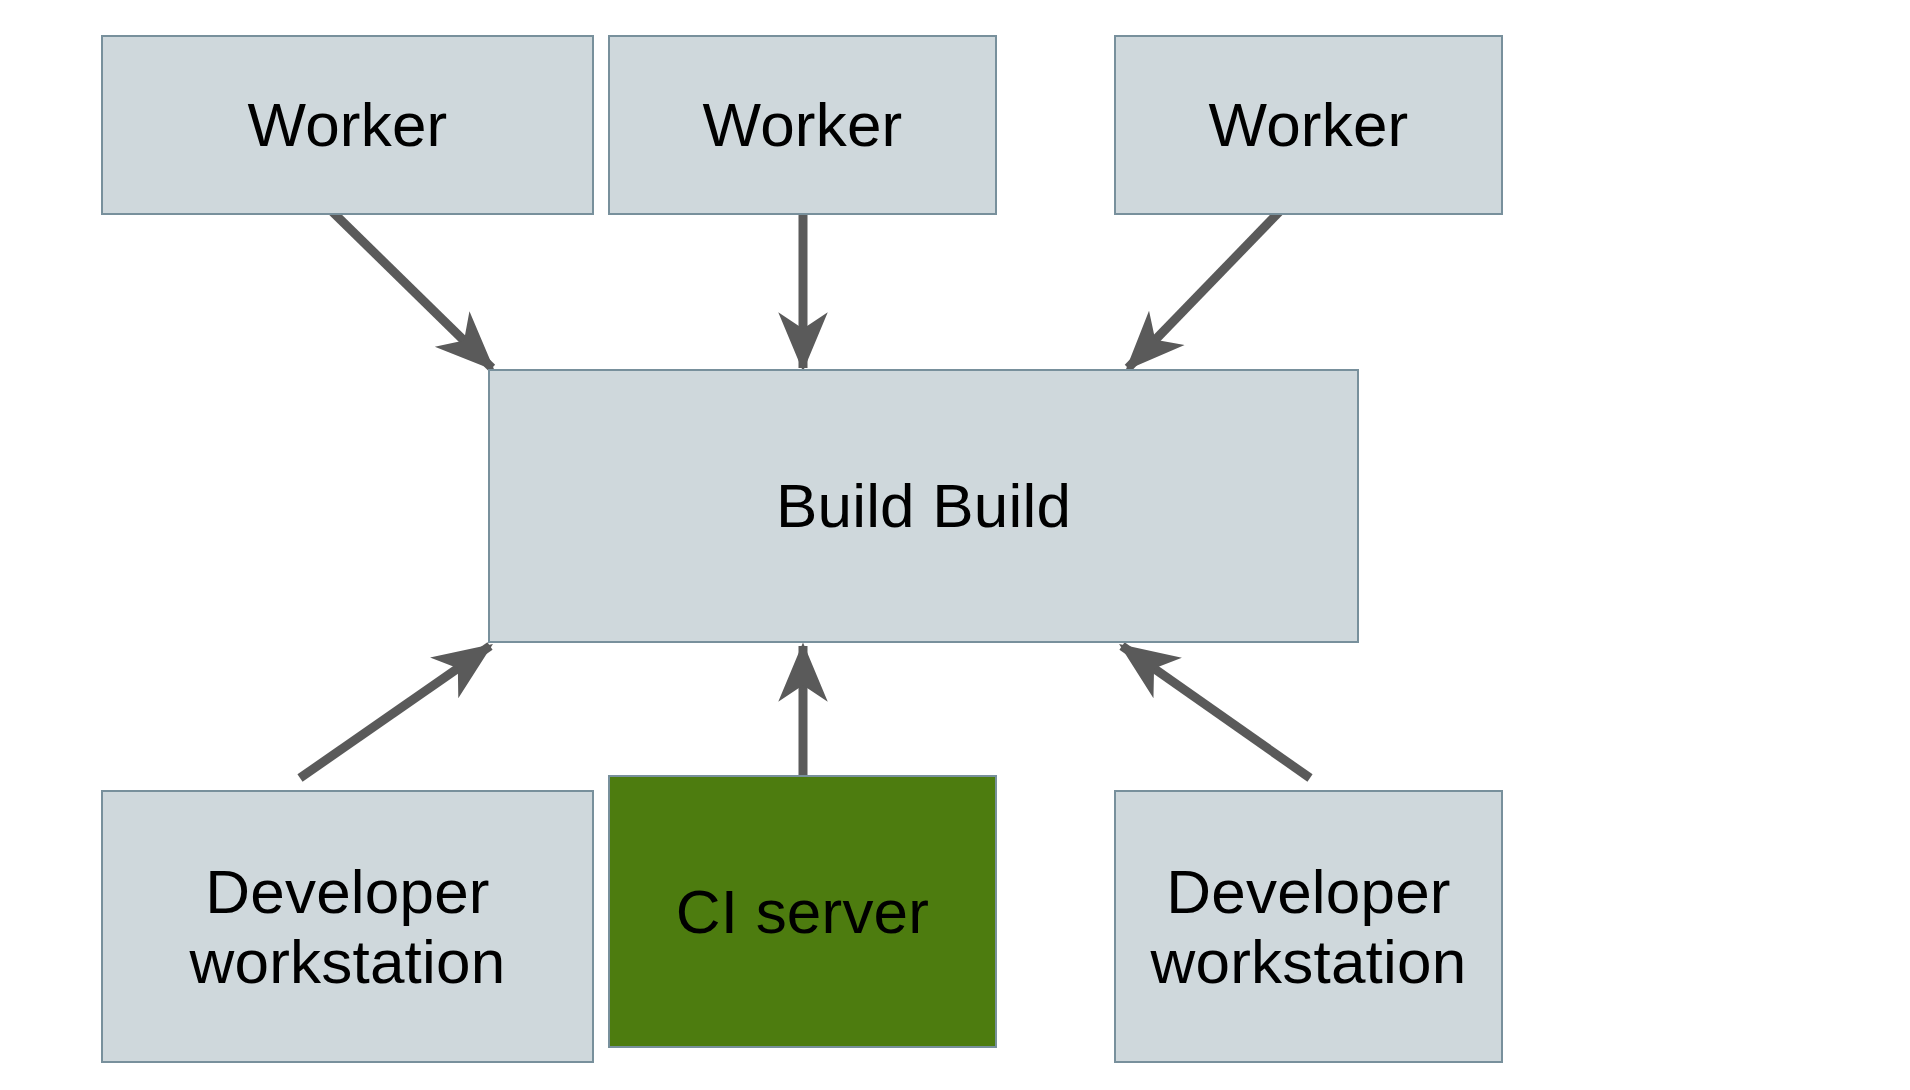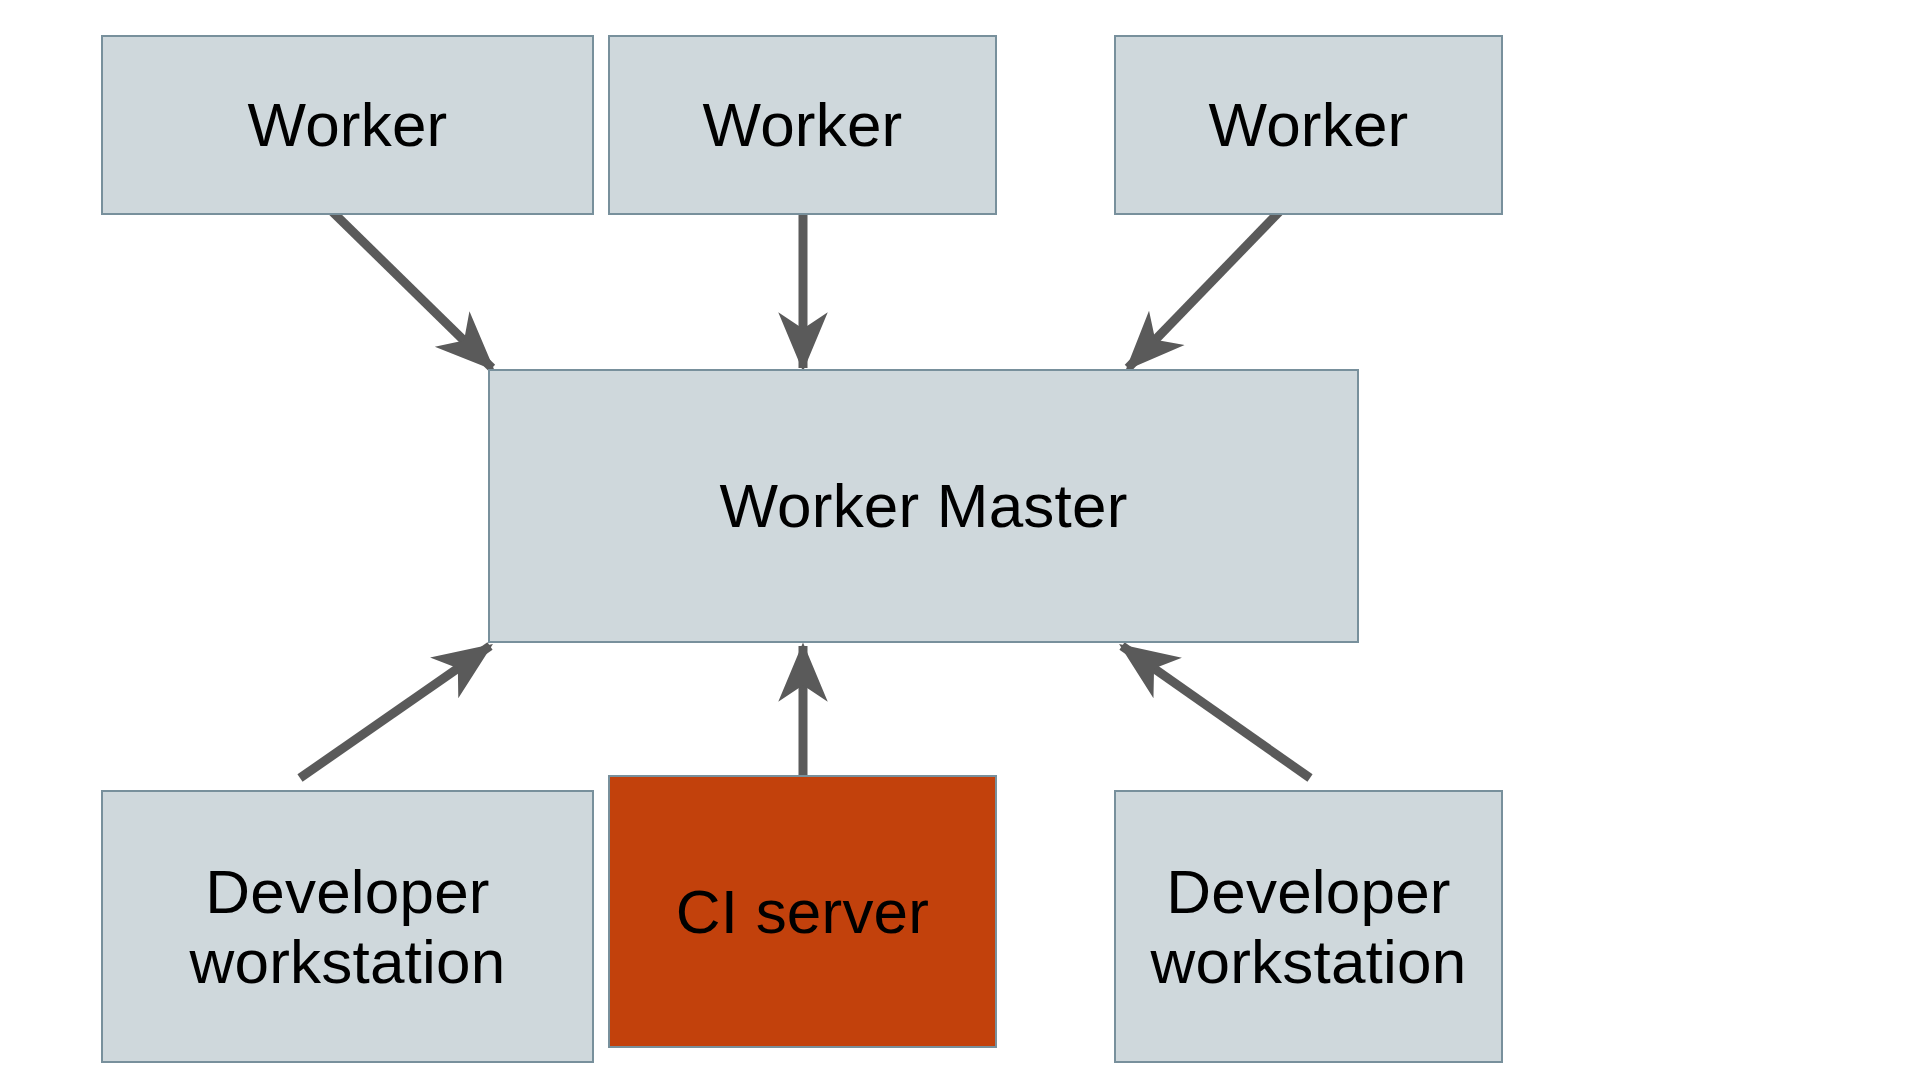--- a/index.html
+++ b/index.html
@@ -70,21 +70,21 @@
         <line x1="300" y1="778" x2="490" y2="646" marker-end="url(#arrowhead)"></line>
         <line x1="803" y1="778" x2="803" y2="646" marker-end="url(#arrowhead)"></line>
         <line x1="1310" y1="778" x2="1122" y2="646" marker-end="url(#arrowhead)"></line>
       </g>
   </svg>
 
   <div id="nodes-layer">
       <div class="node node-worker" style="left: 101px; top: 35px; width: 493px; height: 180px; background: rgb(207, 216, 220); border-color: rgb(120, 144, 156); color: rgb(0, 0, 0);"><span class="node-label">Worker</span></div>
       <div class="node node-worker" style="left: 608px; top: 35px; width: 389px; height: 180px; background: rgb(207, 216, 220); border-color: rgb(120, 144, 156); color: rgb(0, 0, 0);"><span class="node-label">Worker</span></div>
       <div class="node node-worker" style="left: 1114px; top: 35px; width: 389px; height: 180px; background: rgb(207, 216, 220); border-color: rgb(120, 144, 156); color: rgb(0, 0, 0);"><span class="node-label">Worker</span></div>
-      <div class="node node-master" style="left: 488px; top: 369px; width: 871px; height: 274px; background: rgb(207, 216, 220); border-color: rgb(120, 144, 156); color: rgb(0, 0, 0);"><span class="node-label">Worker Master</span></div>
+      <div class="node node-master" style="left: 488px; top: 369px; width: 871px; height: 274px; background: rgb(207, 216, 220); border-color: rgb(120, 144, 156); color: rgb(0, 0, 0);"><span class="node-label">Build Build</span></div>
       <div class="node node-workstation" style="left: 101px; top: 775px; width: 493px; height: 273px; background: rgb(207, 216, 220); border-color: rgb(120, 144, 156); color: rgb(0, 0, 0);"><span class="node-label">Developer
 workstation</span></div>
-      <div class="node node-ci" style="left: 608px; top: 775px; width: 389px; height: 273px; background: #c2410c; border-color: rgb(120, 144, 156); color: rgb(0, 0, 0);"><span class="node-label">CI server</span></div>
+      <div class="node node-ci" style="left: 608px; top: 775px; width: 389px; height: 273px; background: #4d7c0f; border-color: rgb(120, 144, 156); color: rgb(0, 0, 0);"><span class="node-label">CI server</span></div>
       <div class="node node-workstation" style="left: 1114px; top: 775px; width: 389px; height: 273px; background: rgb(207, 216, 220); border-color: rgb(120, 144, 156); color: rgb(0, 0, 0);"><span class="node-label">Developer
 workstation</span></div>
     </div>
 
 </div>
 
 </body></html>

